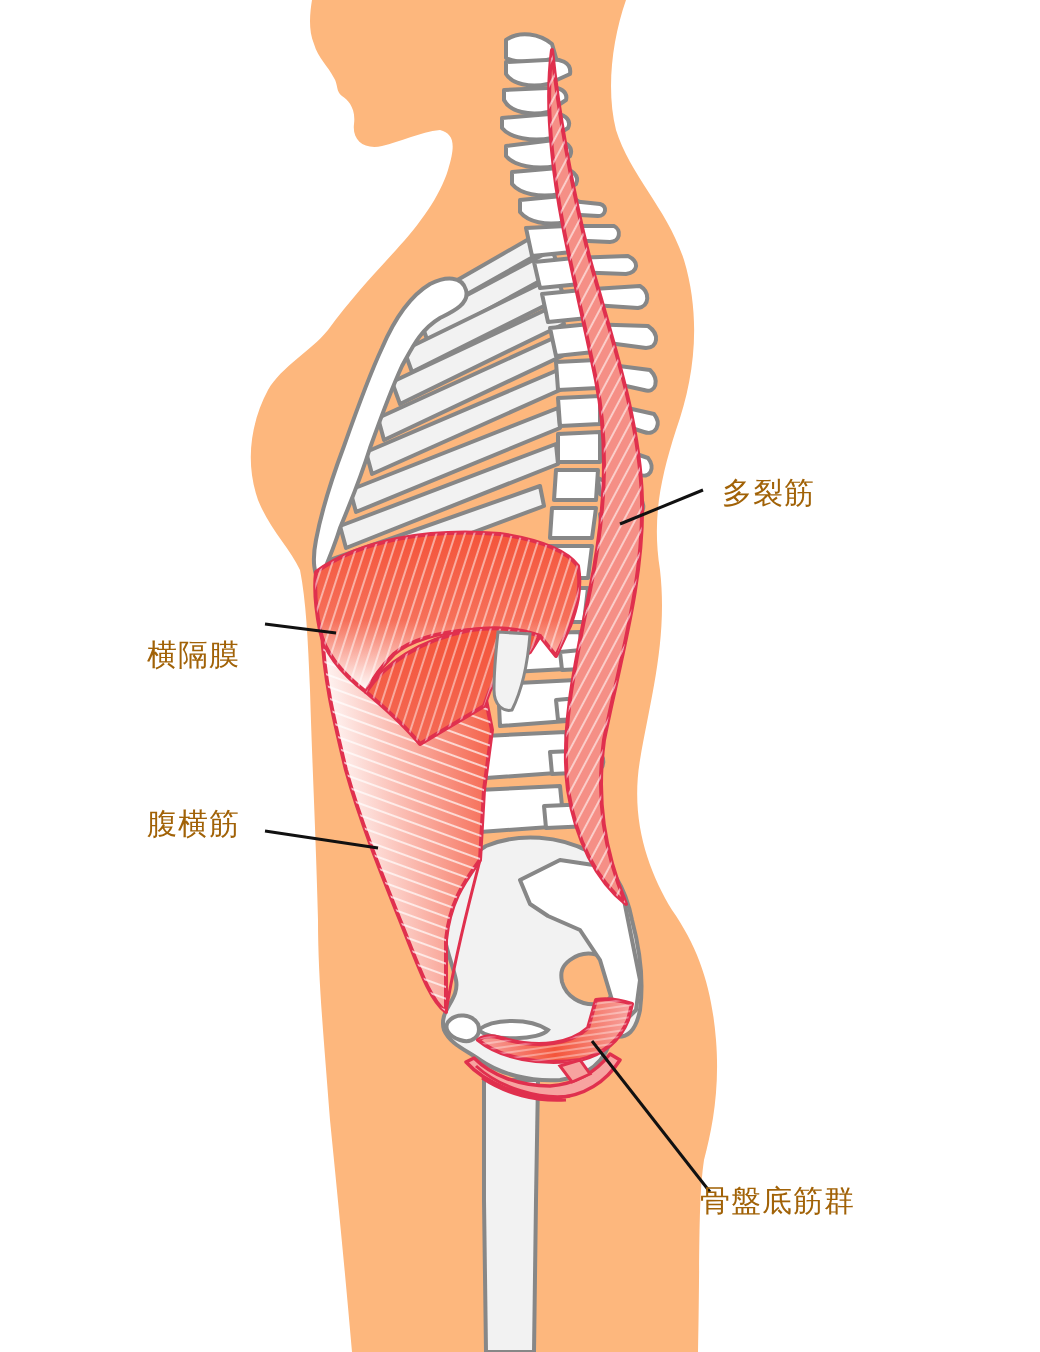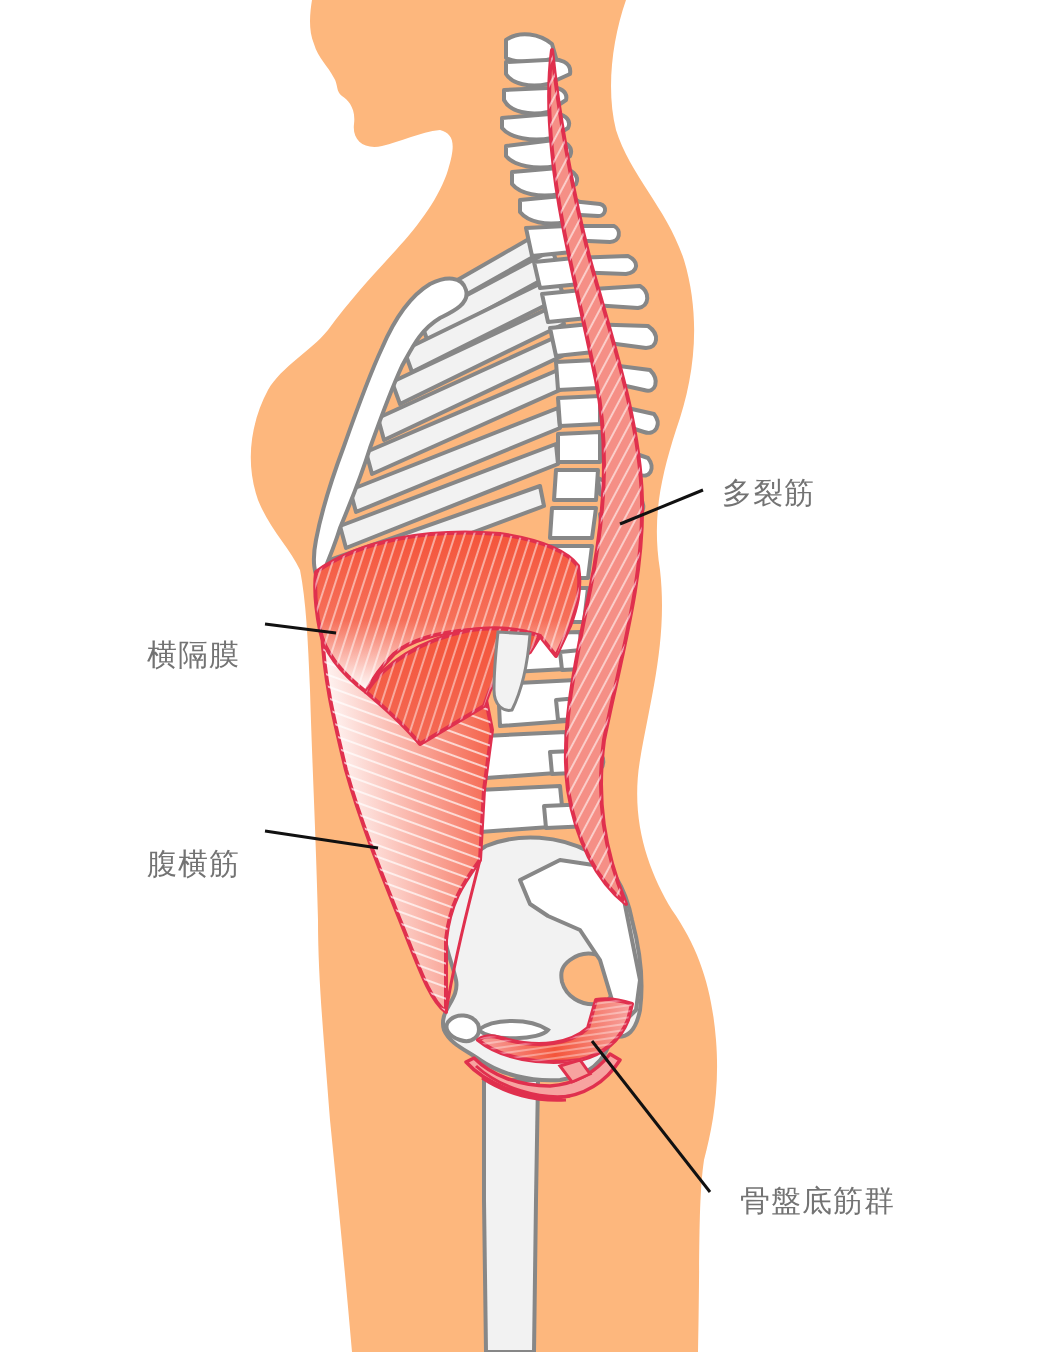--- a/index.html
+++ b/index.html
@@ -2,21 +2,21 @@
 <html><head>
   <meta charset="utf-8">
   <style>
     html, body { margin: 0; padding: 0; background: #ffffff; }
     body { width: 1040px; height: 1352px; overflow: hidden; position: relative; font-family: "DejaVu Sans", sans-serif; }
     #stage { position: absolute; left: 0; top: 0; width: 1040px; height: 1352px; }
     .label {
       position: absolute;
       font-family: "DejaVu Sans", sans-serif;
       font-size: 30px;
-      color: #737373;
+      color: #a16207;
       letter-spacing: 1px;
       white-space: nowrap;
       line-height: 1;
     }
   </style>
 </head>
 <body>
 
 <svg id="stage" viewBox="0 0 1040 1352" xmlns="http://www.w3.org/2000/svg">
   <defs>
@@ -220,14 +220,14 @@
   <g stroke="#111111" stroke-width="3" fill="none">
     <line x1="620" y1="524" x2="703" y2="490"></line>
     <line x1="265" y1="624" x2="336" y2="633"></line>
     <line x1="265" y1="831" x2="378" y2="848"></line>
     <line x1="592" y1="1041" x2="710" y2="1192"></line>
   </g>
 </svg>
 
 <div class="label" style="left:722px; top:478px;">多裂筋</div>
 <div class="label" style="left:147px; top:640px;">横隔膜</div>
-<div class="label" style="left:147px; top:849px;">腹横筋</div>
-<div class="label" style="left:740px; top:1186px;">骨盤底筋群</div>
+<div class="label" style="left:147px; top:809px;">腹横筋</div>
+<div class="label" style="left:700px; top:1186px;">骨盤底筋群</div>
 
 </body></html>

